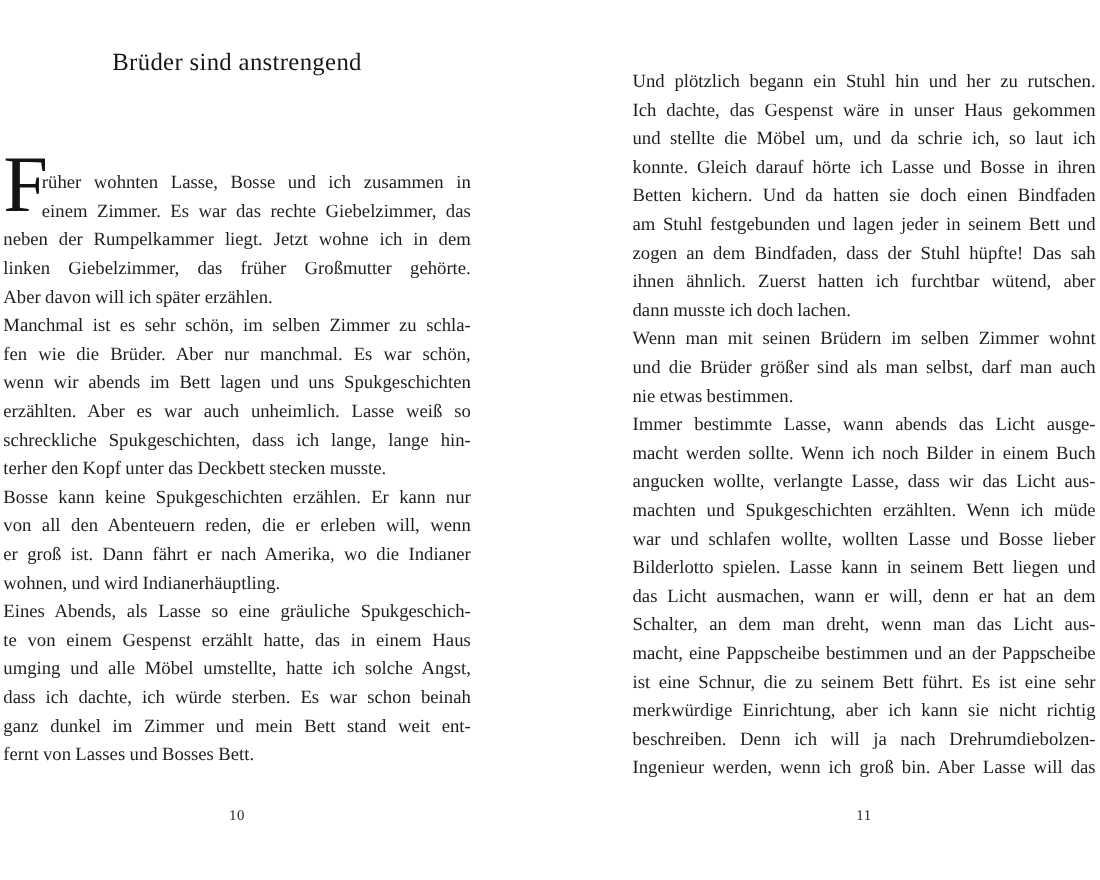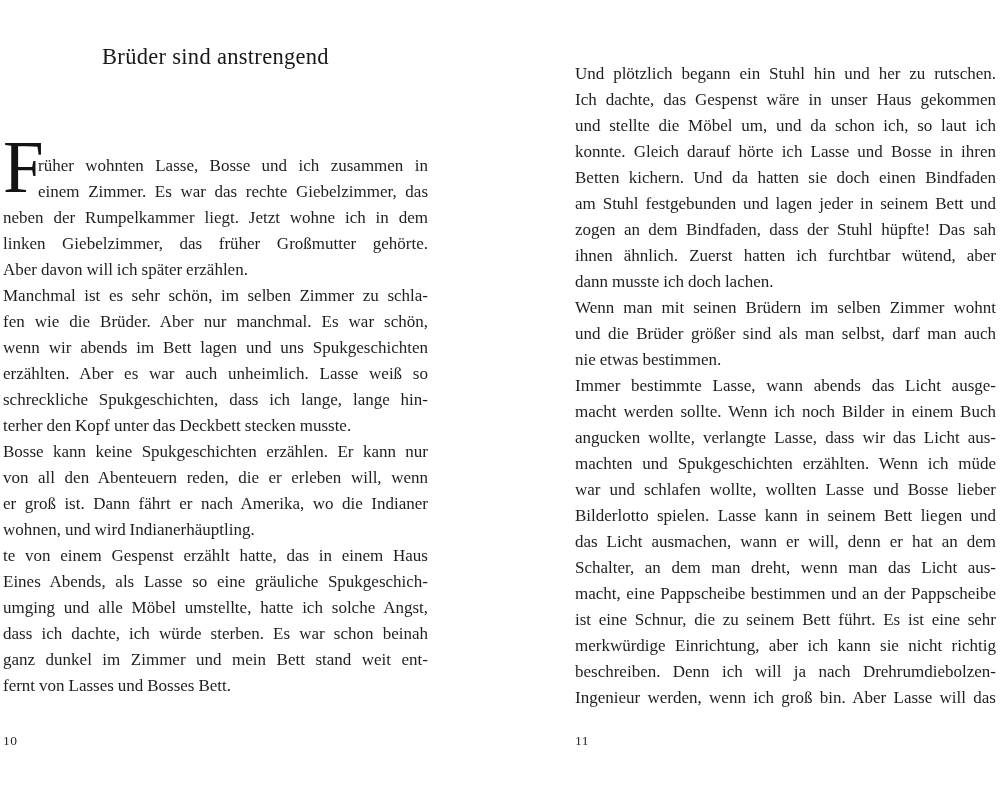--- a/index.html
+++ b/index.html
@@ -73,21 +73,21 @@
     font-size: 73px;
     line-height: 1;
     color: #141414;
   }
 
   .page-number {
     position: absolute;
     top: 733px;
     left: 0;
     width: 100%;
-    text-align: left;
+    text-align: center;
     font-size: 13.5px;
     letter-spacing: 0.5px;
     color: #2a2a2a;
   }
 </style>
 </head>
 <body>
 
 <div class="spread">
 
@@ -103,35 +103,35 @@
         <div class="line">Manchmal ist es sehr schön, im selben Zimmer zu schla-</div>
         <div class="line">fen wie die Brüder. Aber nur manchmal. Es war schön,</div>
         <div class="line">wenn wir abends im Bett lagen und uns Spukgeschichten</div>
         <div class="line">erzählten. Aber es war auch unheimlich. Lasse weiß so</div>
         <div class="line">schreckliche Spukgeschichten, dass ich lange, lange hin-</div>
         <div class="line rag">terher den Kopf unter das Deckbett stecken musste.</div>
         <div class="line">Bosse kann keine Spukgeschichten erzählen. Er kann nur</div>
         <div class="line">von all den Abenteuern reden, die er erleben will, wenn</div>
         <div class="line">er groß ist. Dann fährt er nach Amerika, wo die Indianer</div>
         <div class="line rag">wohnen, und wird Indianerhäuptling.</div>
+        <div class="line">Eines Abends, als Lasse so eine gräuliche Spukgeschich-</div>
         <div class="line">te von einem Gespenst erzählt hatte, das in einem Haus</div>
-        <div class="line">Eines Abends, als Lasse so eine gräuliche Spukgeschich-</div>
         <div class="line">umging und alle Möbel umstellte, hatte ich solche Angst,</div>
         <div class="line">dass ich dachte, ich würde sterben. Es war schon beinah</div>
         <div class="line">ganz dunkel im Zimmer und mein Bett stand weit ent-</div>
         <div class="line rag">fernt von Lasses und Bosses Bett.</div>
       </div>
     <div class="page-number">10</div>
   </div>
 
   <div class="page page-right">
     <div class="body-block">
         <div class="line">Und plötzlich begann ein Stuhl hin und her zu rutschen.</div>
         <div class="line">Ich dachte, das Gespenst wäre in unser Haus gekommen</div>
-        <div class="line">und stellte die Möbel um, und da schon ich, so laut ich</div>
+        <div class="line">und stellte die Möbel um, und da schrie ich, so laut ich</div>
         <div class="line">konnte. Gleich darauf hörte ich Lasse und Bosse in ihren</div>
         <div class="line">Betten kichern. Und da hatten sie doch einen Bindfaden</div>
         <div class="line">am Stuhl festgebunden und lagen jeder in seinem Bett und</div>
         <div class="line">zogen an dem Bindfaden, dass der Stuhl hüpfte! Das sah</div>
         <div class="line">ihnen ähnlich. Zuerst hatten ich furchtbar wütend, aber</div>
         <div class="line rag">dann musste ich doch lachen.</div>
         <div class="line">Wenn man mit seinen Brüdern im selben Zimmer wohnt</div>
         <div class="line">und die Brüder größer sind als man selbst, darf man auch</div>
         <div class="line rag">nie etwas bestimmen.</div>
         <div class="line">Immer bestimmte Lasse, wann abends das Licht ausge-</div>

